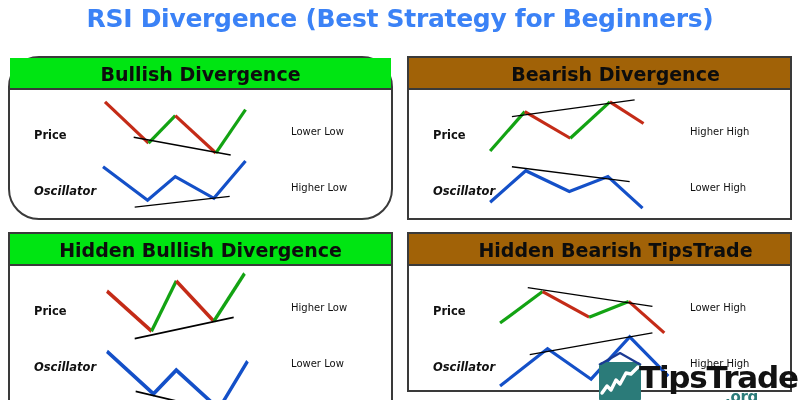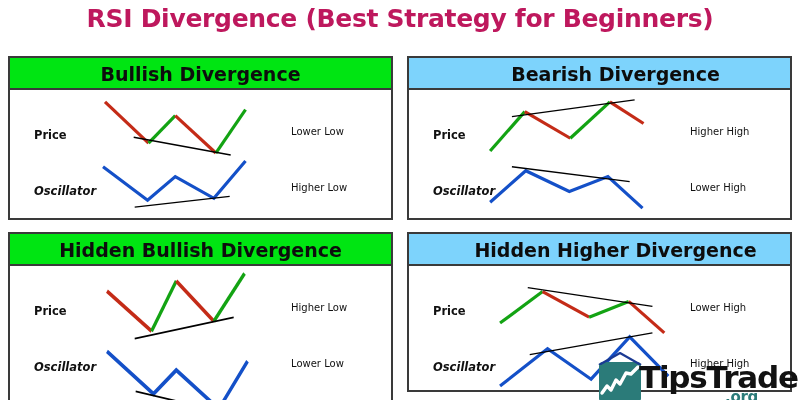--- a/index.html
+++ b/index.html
@@ -16,58 +16,58 @@
   }
 
   #page-title {
     position: absolute;
     top: 4px;
     left: 0;
     width: 800px;
     text-align: center;
     font-size: 25px;
     font-weight: bold;
-    color: #be185d;
+    color: #3b82f6;
     letter-spacing: -0.3px;
     font-family: "DejaVu Sans", "Liberation Sans", sans-serif;
   }
 
   .grid {
     position: absolute;
     top: 56px;
     left: 0;
     width: 800px;
     height: 340px;
   }
 
   .panel {
     position: absolute;
     border: 2px solid #3a3a3a;
     background: #ffffff;
     box-sizing: border-box;
   }
-  .panel.tl { left: 8px;   top: 0px;   width: 385px; height: 164px; }
+  .panel.tl { left: 8px;   top: 0px;   width: 385px; height: 164px; border-radius: 31px; }
   .panel.tr { left: 407px; top: 0px;   width: 385px; height: 164px; }
   .panel.bl { left: 8px;   top: 176px; width: 385px; height: 194px; }
   .panel.br { left: 407px; top: 176px; width: 385px; height: 160px; }
 
   .panel-header {
     height: 32px;
     line-height: 32px;
     text-align: center;
     font-size: 19px;
     font-weight: bold;
     color: #0d0d0d;
     border-bottom: 2px solid #3a3a3a;
     box-sizing: border-box;
     overflow: hidden;
     white-space: nowrap;
   }
   .panel-header.green { background: #00e512; }
-  .panel-header.red   { background: #7dd3fc; padding-left: 32px; }
+  .panel-header.red   { background: #a16207; padding-left: 32px; }
 
   .panel-body {
     position: relative;
     width: 100%;
     height: calc(100% - 32px);
   }
 
   .row-label {
     position: absolute;
     left: 24px;
@@ -224,21 +224,21 @@
         <line x1="126" y1="58" x2="226" y2="41" stroke="#000000" stroke-width="1.4"></line>
 
         <polyline points="98,68 145,102 168,83 211,114 240,76" fill="none" stroke="#1450c8" stroke-width="3.2" stroke-linejoin="miter"></polyline>
 
         <line x1="127" y1="100" x2="229" y2="119" stroke="#000000" stroke-width="1.4"></line>
       </svg>
     </div>
   </div>
 
   <div class="panel br">
-    <div class="panel-header red">Hidden Higher Divergence</div>
+    <div class="panel-header red">Hidden Bearish TipsTrade</div>
     <div class="panel-body">
       <div class="row-label price">Price</div>
       <div class="row-label osc">Oscillator</div>
       <div class="side-label price-note">Lower High</div>
       <div class="side-label osc-note">Higher High</div>
 
       <svg class="plot" viewBox="0 0 385 126" preserveAspectRatio="none">
 
         <polyline points="92,58 135,26" fill="none" stroke="#13a313" stroke-width="3.2"></polyline>
         <polyline points="135,26 182,52" fill="none" stroke="#c42b17" stroke-width="3.2"></polyline>

